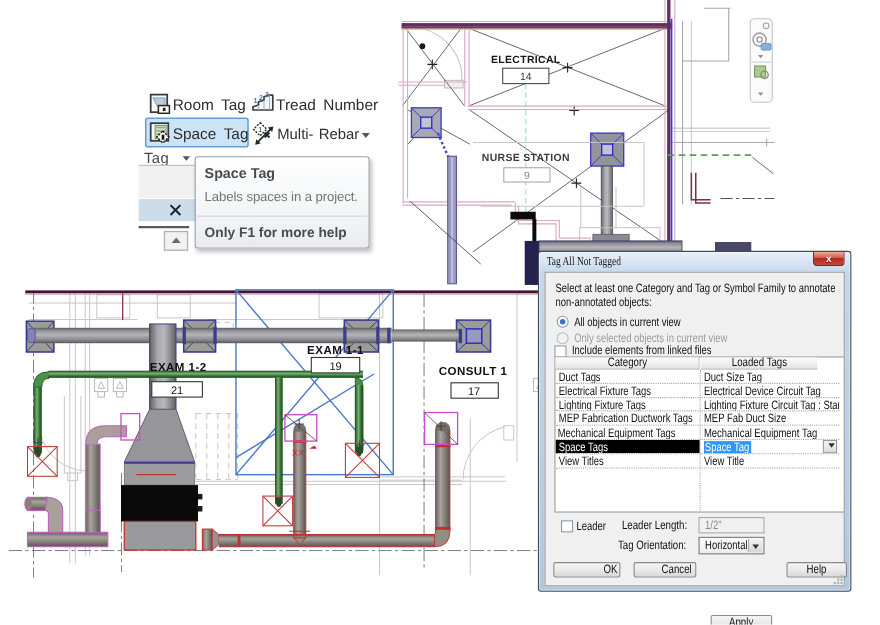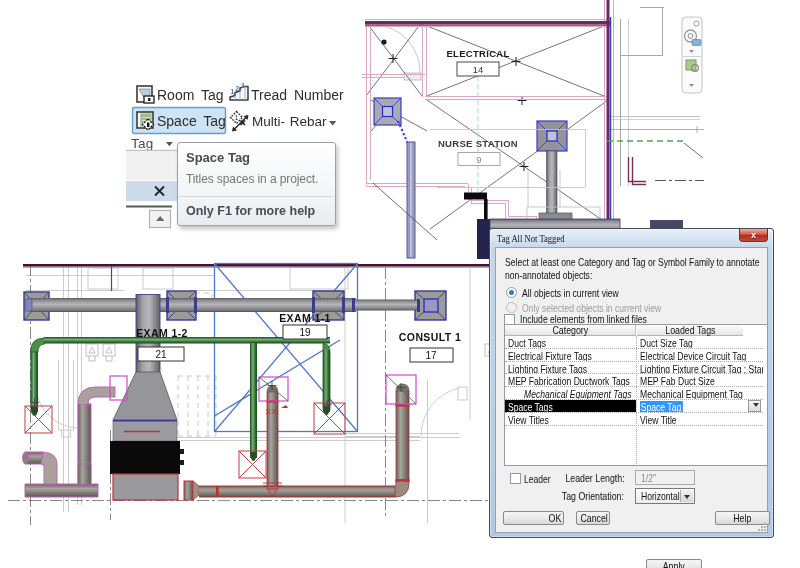--- a/index.html
+++ b/index.html
@@ -397,21 +397,21 @@
  <rect x="26" y="3.2" width="54" height="29" fill="#f1f1f1"></rect>
  <rect x="26" y="33" width="54" height="20" fill="#ccdcea"></rect>
  <path d="M55 38.5 l9 9 m0 -9 l-9 9" stroke="#222" stroke-width="1.8"></path>
  <line x1="26" y1="58.5" x2="72" y2="58.5" stroke="#5a5a5a" stroke-width="2"></line>
  <rect x="49.5" y="62.5" width="21" height="17" fill="#f2f2f2" stroke="#b2b2b2" stroke-width="1.2"></rect>
  <path d="M56 73 l4.2 -5 l4.2 5 z" fill="#6a6a6a"></path>
 </svg>
 
 <div class="abs" style="left:177px;top:142px;width:159px;height:84px;background:linear-gradient(#ffffff,#f2f3f6 70%,#e9ebef);border:1px solid #9ba1a9;border-radius:3px;box-shadow:2px 3px 4px rgba(80,80,90,0.35);">
  <div class="abs" style="left:8px;top:7px;font-size:13px;font-weight:bold;color:#4a4a52;">Space Tag</div>
- <div class="abs" style="left:8px;top:29px;font-size:12px;color:#757575;letter-spacing:-0.1px;">Titles spaces in a project.</div>
+ <div class="abs" style="left:8px;top:29px;font-size:12px;color:#757575;letter-spacing:-0.1px;">Labels spaces in a project.</div>
  <div class="abs" style="left:1px;top:53px;width:155px;border-top:1px solid #d2d4d8;"></div>
  <div class="abs" style="left:8px;top:61px;font-size:12.5px;font-weight:bold;color:#4a4a52;">Only F1 for more help</div>
 </div>
 
 <div class="abs" style="left:489px;top:228px;width:285px;height:310px;background:linear-gradient(#e8f0f8,#c4d7eb 20px,#b0c9e2);border:1px solid #464b52;border-radius:3px;box-shadow:0 0 0 1px rgba(255,255,255,0.4) inset;font-size:11px;color:#111;">
  <div class="abs" style="left:7px;top:3px;font-size:11px;color:#15151a;font-family:Liberation Serif, serif;"><span class="cx">Tag All Not Tagged</span></div>
  <div class="abs" style="left:249px;top:0px;width:29px;height:13px;background:linear-gradient(#f0b0a0,#d4584a 45%,#b02c20 50%,#c24b38);border:1px solid #8a241a;border-top:none;border-radius:0 0 4px 4px;text-align:center;color:#fff;font-weight:bold;font-size:9px;line-height:12px;text-shadow:0 1px 1px #701510;">x</div>
 
  <div class="abs" style="left:5px;top:18px;width:273px;height:286px;background:#f0f0f0;border:1px solid #98a0a8;">
   <div class="abs" style="left:9px;top:8px;line-height:12.5px;"><span class="cx">Select at least one Category and Tag or Symbol Family to annotate<br>non-annotated objects:</span></div>
@@ -441,21 +441,21 @@
             </div>
     <div style="height:12.8px;border-bottom:1px dotted #aaa;position:relative;white-space:nowrap;overflow:hidden;">
               <span style="position:absolute;left:3px;top:1px;"><span class="cx">Lighting Fixture Tags</span></span>
               <span style="position:absolute;left:135px;top:1px;"><span class="cx">Lighting Fixture Circuit Tag : Stand</span></span>
             </div>
     <div style="height:12.8px;border-bottom:1px dotted #aaa;position:relative;white-space:nowrap;overflow:hidden;">
               <span style="position:absolute;left:3px;top:1px;"><span class="cx">MEP Fabrication Ductwork Tags</span></span>
               <span style="position:absolute;left:135px;top:1px;"><span class="cx">MEP Fab Duct Size</span></span>
             </div>
     <div style="height:12.8px;border-bottom:1px dotted #aaa;position:relative;white-space:nowrap;overflow:hidden;">
-              <span style="position:absolute;left:19px;top:1px;font-style:italic;"><span class="cx">Mechanical Equipment Tags</span></span>
+              <span style="position:absolute;left:2px;top:1px;"><span class="cx">Mechanical Equipment Tags</span></span>
               <span style="position:absolute;left:135px;top:1px;"><span class="cx">Mechanical Equipment Tag</span></span>
             </div>
     <div style="height:12.8px;border-bottom:1px dotted #aaa;position:relative;white-space:nowrap;overflow:hidden;">
               <span style="position:absolute;left:0;top:0;width:131px;height:11.8px;background:#000;"></span>
               <span style="position:absolute;left:3px;top:1px;color:#fff;"><span class="cx">Space Tags</span></span>
               <span style="position:absolute;left:135px;top:1px;"><span class="cx" style="background:#2f96fb;color:#fff;padding:0 2px 1px 1px;">Space Tag</span></span>
      <span style="position:absolute;right:2px;top:0.5px;width:13px;height:11.5px;background:linear-gradient(#f6f6f6,#dcdcdc);border:1px solid #9a9a9a;"></span>
      <span style="position:absolute;right:4.5px;top:3.5px;width:0;height:0;border-left:3.5px solid transparent;border-right:3.5px solid transparent;border-top:4.5px solid #333;"></span>
             </div>
     <div style="height:12.8px;border-bottom:1px dotted #aaa;position:relative;white-space:nowrap;overflow:hidden;">
@@ -468,21 +468,21 @@
   <div class="abs" style="left:14px;top:225px;width:11px;height:11px;background:#fff;border:1px solid #8a9aaa;"></div>
   <div class="abs" style="left:28px;top:225px;"><span class="cx">Leader</span></div>
   <div class="abs" style="left:54px;top:224px;width:82px;text-align:right;"><span class="cxc">Leader Length:</span></div>
   <div class="abs" style="left:139px;top:222px;width:60px;height:15px;background:#f0f0f0;border:1px solid #ababab;color:#8a8a8a;line-height:14px;padding-left:5px;"><span class="cx">1/2"</span></div>
   <div class="abs" style="left:41px;top:242px;width:95px;text-align:right;"><span class="cxc">Tag Orientation:</span></div>
   <div class="abs" style="left:139px;top:240px;width:60px;height:16px;background:linear-gradient(#fdfdfd,#ececec);border:1px solid #7a7a7a;line-height:15px;padding-left:5px;"><span class="cx">Horizontal</span>
    <span style="position:absolute;right:1px;top:1px;width:13px;height:12px;background:linear-gradient(#f2f2f2,#d6d6d6);border-left:1px solid #aaa;"></span>
    <span style="position:absolute;right:4px;top:5.5px;width:0;height:0;border-left:3.5px solid transparent;border-right:3.5px solid transparent;border-top:4.5px solid #333;"></span></div>
 
   <div class="abs" style="left:7px;top:263px;width:61px;height:14px;background:linear-gradient(#f4f4f4,#ececec 45%,#d8d8d8);border:1px solid #8a8a8a;border-radius:2px;text-align:right;line-height:13px;"><span class="cxc">OK</span></div>
-  <div class="abs" style="left:80px;top:263px;width:34px;height:14px;background:linear-gradient(#f4f4f4,#ececec 45%,#d8d8d8);border:1px solid #8a8a8a;border-radius:2px;text-align:left;line-height:13px;"><span class="cxc">Cancel</span></div>
+  <div class="abs" style="left:80px;top:263px;width:57px;height:14px;background:linear-gradient(#f4f4f4,#ececec 45%,#d8d8d8);border:1px solid #8a8a8a;border-radius:2px;text-align:right;line-height:13px;"><span class="cxc">Cancel</span></div>
   <div class="abs" style="left:150px;top:263px;width:56px;height:14px;background:linear-gradient(#f4f4f4,#ececec 45%,#d8d8d8);border:1px solid #8a8a8a;border-radius:2px;text-align:center;line-height:13px;margin-top:48px;"><span class="cxc">Apply</span></div>
   <div class="abs" style="left:219px;top:263px;width:55px;height:14px;background:linear-gradient(#f4f4f4,#ececec 45%,#d8d8d8);border:1px solid #8a8a8a;border-radius:2px;text-align:center;line-height:13px;"><span class="cxc">Help</span></div>
   <svg class="abs" style="left:261px;top:274px" width="10" height="10">
           <g fill="#aab2ba">
             <rect x="7" y="1" width="2" height="2"></rect>
             <rect x="4" y="4" width="2" height="2"></rect>
             <rect x="7" y="4" width="2" height="2"></rect>
             <rect x="1" y="7" width="2" height="2"></rect>
             <rect x="4" y="7" width="2" height="2"></rect>
             <rect x="7" y="7" width="2" height="2"></rect>

